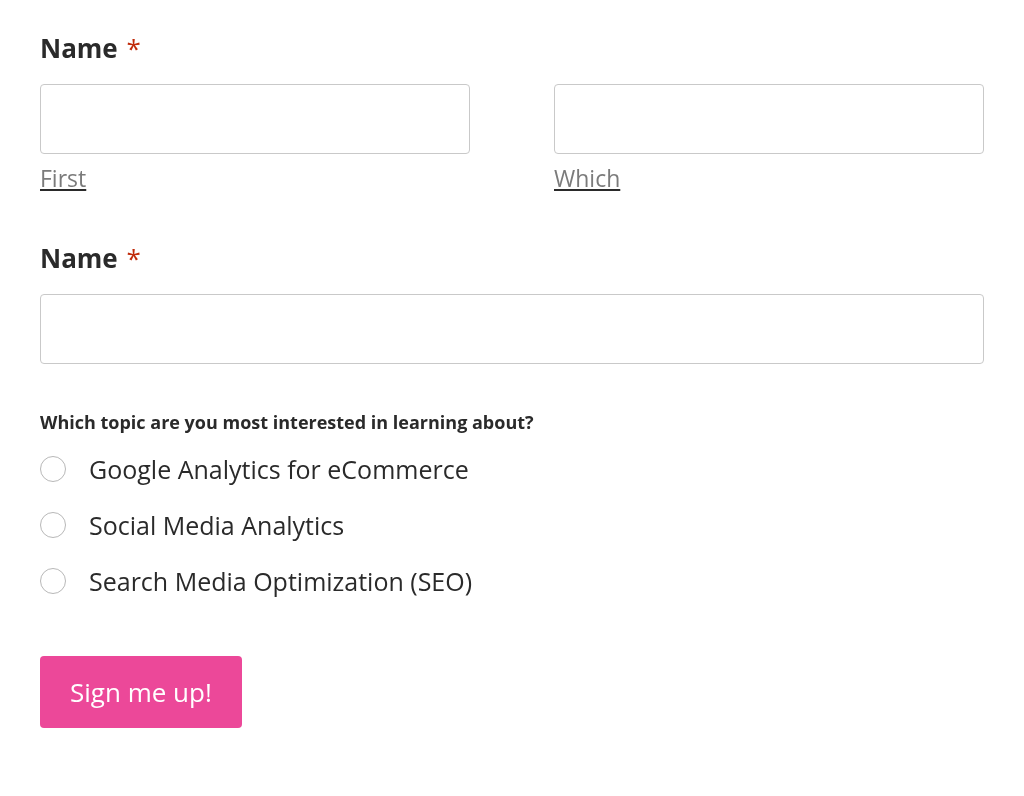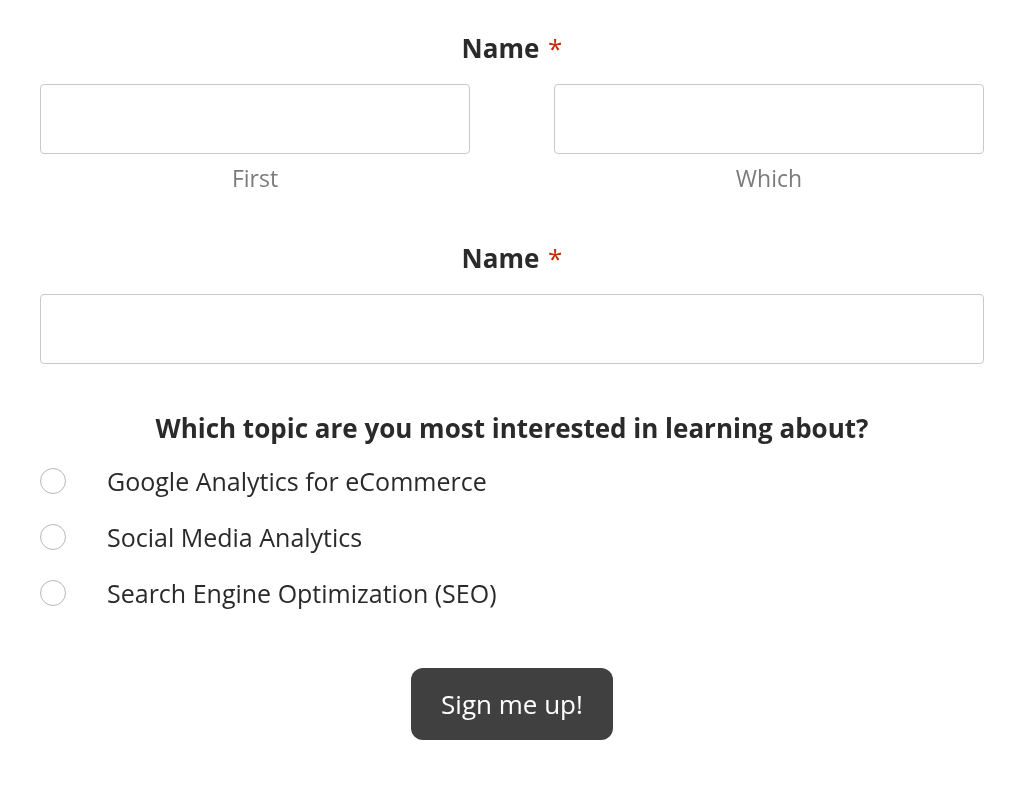--- a/index.html
+++ b/index.html
@@ -1,19 +1,18 @@
 <!DOCTYPE html>
 <html><head>
   <meta charset="utf-8">
   <style>
     * {
       box-sizing: border-box;
       margin: 0;
       padding: 0;
-      text-align: center;
     }
     body {
       font-family: "Open Sans", "Segoe UI", Arial, sans-serif;
       background: #ffffff;
       padding: 30px 40px;
       width: 1024px;
       color: #2a2a2a;
     }
     .field-group {
       margin-bottom: 46px;
@@ -26,20 +25,21 @@
       display: block;
     }
     .required-asterisk {
       color: #c02b0a;
       font-weight: 400;
       margin-left: 2px;
     }
     .name-row {
       display: flex;
       gap: 84px;
+      text-decoration: underline;
     }
     .name-col {
       flex: 1;
       display: flex;
       flex-direction: column;
     }
     input[type="text"],
     input[type="email"] {
       width: 100%;
       height: 70px;
@@ -48,57 +48,57 @@
       font-size: 22px;
       padding: 0 14px;
       background: #ffffff;
     }
     .sublabel {
       font-size: 23px;
       color: #7b7b7b;
       margin-top: 8px;
     }
     .question-label {
-      font-size: 26px;
+      font-size: 18px;
       font-weight: 700;
       color: #2a2a2a;
       margin-bottom: 18px;
       display: block;
     }
     .radio-list {
       display: flex;
       flex-direction: column;
       gap: 22px;
     }
     .radio-item {
       display: flex;
       align-items: center;
-      gap: 41px;
+      gap: 23px;
       cursor: pointer;
     }
     .radio-circle {
       width: 26px;
       height: 26px;
       border: 1.5px solid #b8b8b8;
       border-radius: 50%;
       flex-shrink: 0;
       background: #ffffff;
     }
     .radio-label {
       font-size: 25px;
       color: #2a2a2a;
     }
     .submit-row {
       margin-top: 58px;
     }
     .submit-button {
-      background: #404040;
+      background: #ec4899;
       color: #ffffff;
       border: none;
-      border-radius: 12px;
+      border-radius: 4px;
       font-size: 26px;
       padding: 18px 30px;
       cursor: pointer;
       font-family: inherit;
     }
   </style>
 </head>
 <body>
 
 <form>
@@ -134,21 +134,21 @@
       <label class="radio-item">
         <span class="radio-circle"></span>
         <span class="radio-label">Google Analytics for eCommerce</span>
       </label>
       <label class="radio-item">
         <span class="radio-circle"></span>
         <span class="radio-label">Social Media Analytics</span>
       </label>
       <label class="radio-item">
         <span class="radio-circle"></span>
-        <span class="radio-label">Search Engine Optimization (SEO)</span>
+        <span class="radio-label">Search Media Optimization (SEO)</span>
       </label>
     </div>
   </div>
 
   <div class="submit-row">
     <button type="button" class="submit-button">Sign me up!</button>
   </div>
 
 </form>
 

